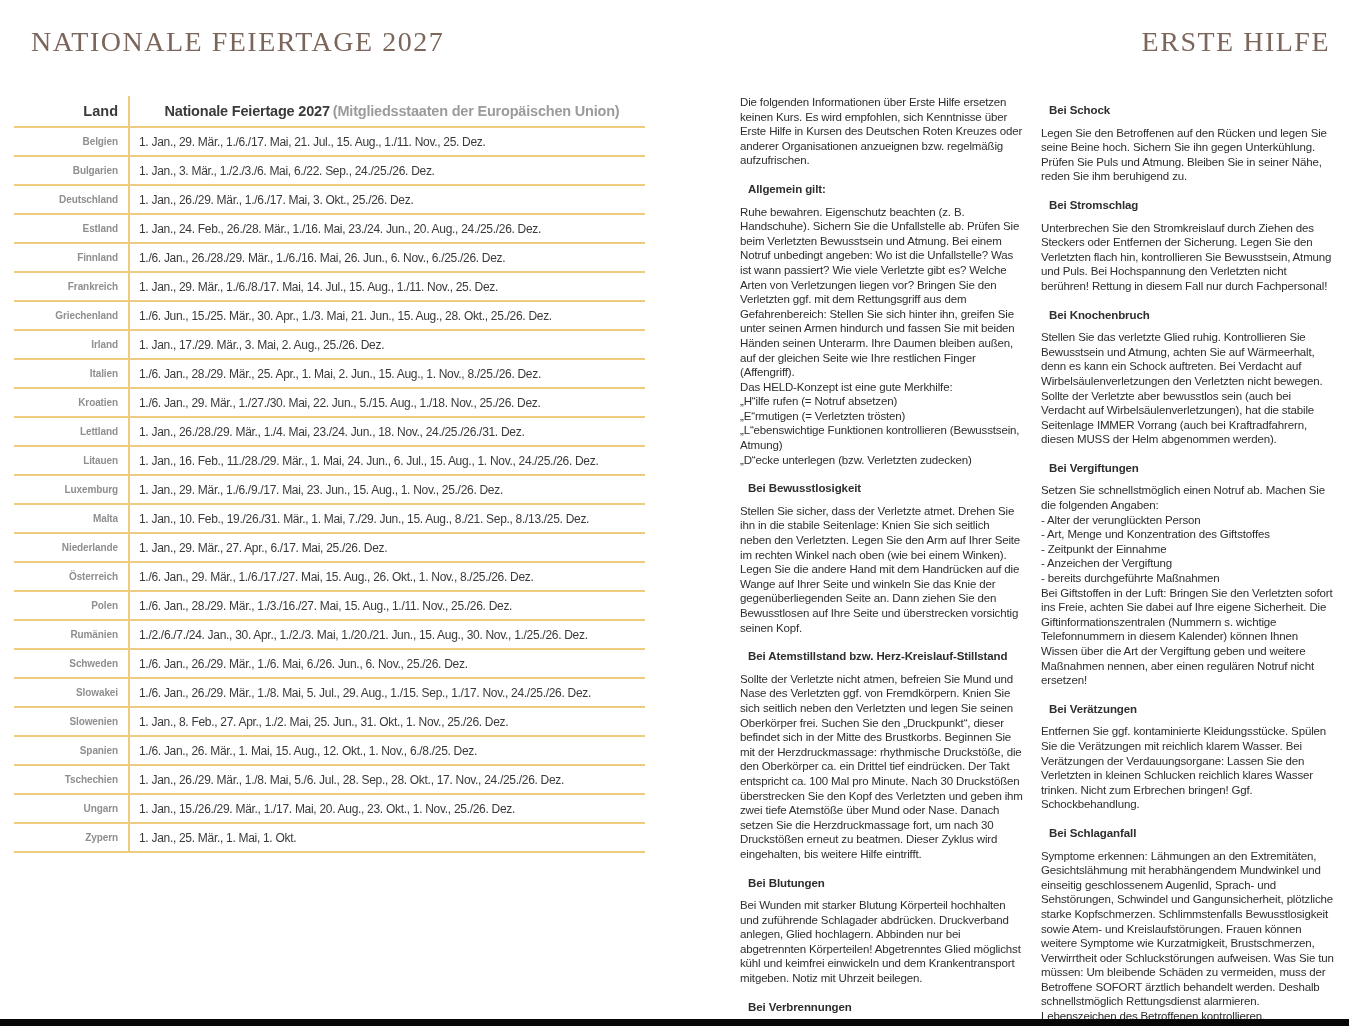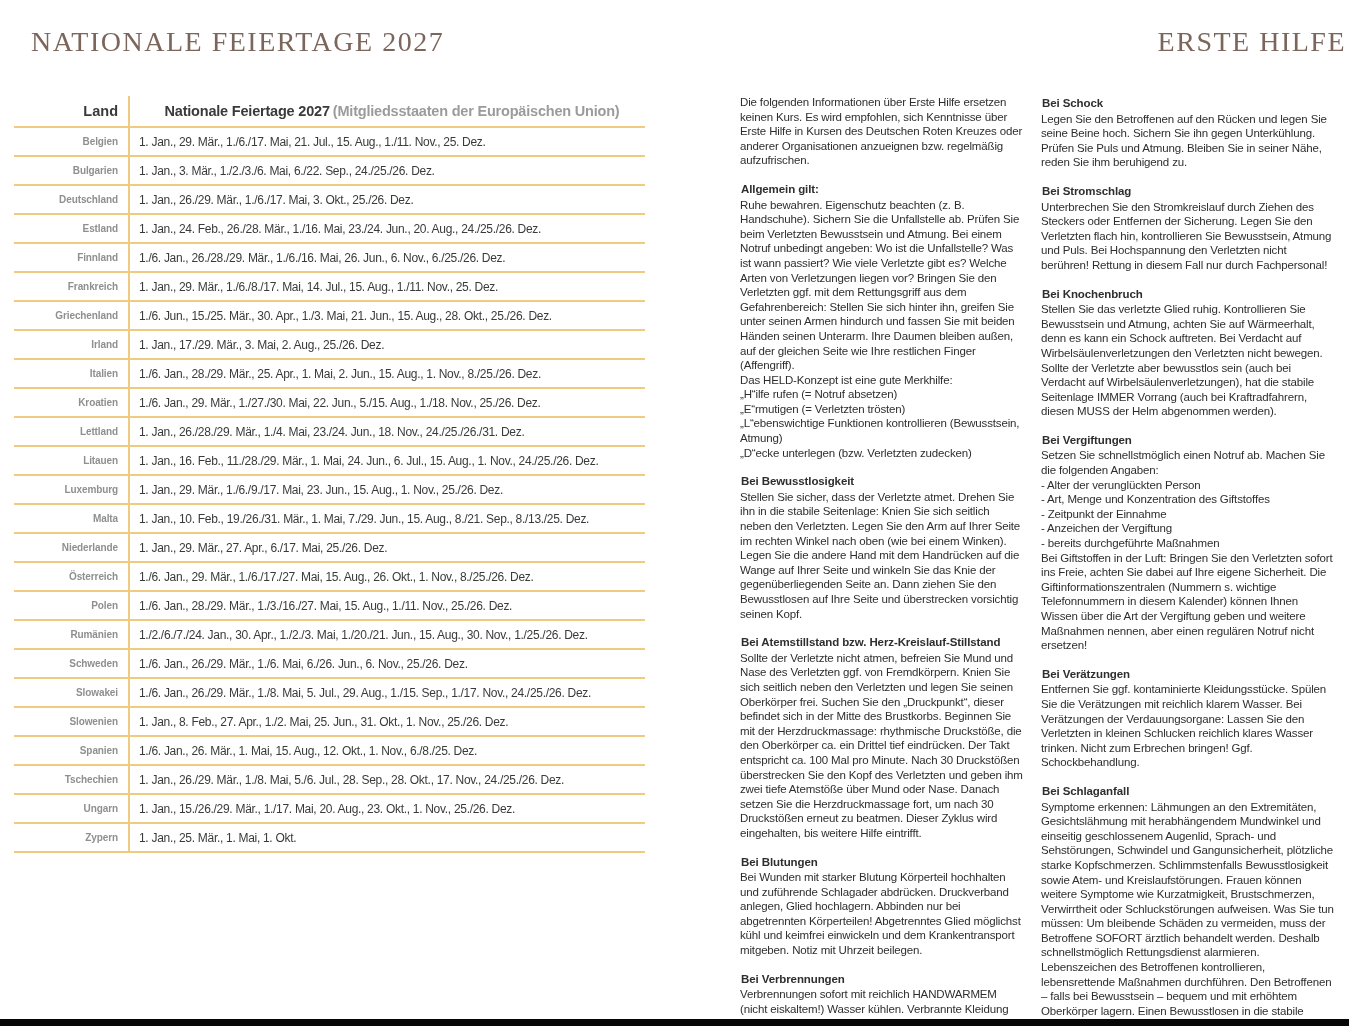--- a/index.html
+++ b/index.html
@@ -7,21 +7,21 @@
   .page {
     position:relative; width:1349px; height:1026px; background:#ffffff;
     overflow:hidden; font-family:"Liberation Sans", sans-serif; color:#2e2e2e;
   }
   .page-title {
     position:absolute; top:26px; margin:0;
     font-family:"Liberation Serif", serif; font-weight:400;
     font-size:28px; letter-spacing:1.5px; color:#7c665c; white-space:nowrap;
   }
   .title-left  { left:31px; }
-  .title-right { right:3px; }
+  .title-right { right:19px; }
 
   
   .holidays-table {
     position:absolute; left:14px; top:96px; width:631px;
     border-collapse:collapse; table-layout:fixed;
   }
   .holidays-table th, .holidays-table td { padding:0; vertical-align:middle; }
   .holidays-table thead th { height:31px; border-bottom:2px solid #eecb7e; }
   .holidays-table tbody td { height:29px; border-bottom:2px solid #eecb7e; }
   .cell-land {
@@ -36,21 +36,21 @@
     padding-left:9px !important; font-size:12px; letter-spacing:-0.3px;
     color:#3a3a3a; white-space:nowrap; overflow:hidden;
   }
 
   
   .first-aid { position:absolute; left:740px; top:95px; width:594px; display:flex; gap:18px; }
   .fa-col    { width:283px; }
   .fa-col-2  { width:293px; }
   .sec       { margin:0 0 14px 0; }
   .sec-heading {
-    margin:1px; font-size:11.5px; font-weight:700; color:#2e2e2e;
+    margin:8px; font-size:11.5px; font-weight:700; color:#2e2e2e;
     line-height:14.6px; letter-spacing:-0.1px;
   }
   .sec-heading:empty { display:none; }
   .sec-body {
     margin:0; font-size:11.5px; font-weight:400; color:#2e2e2e;
     line-height:14.6px; letter-spacing:-0.15px; white-space:pre-line;
   }
   .bottom-edge { position:absolute; left:0; bottom:0; width:100%; height:7px; background:#070707; }
 </style>
 </head>

